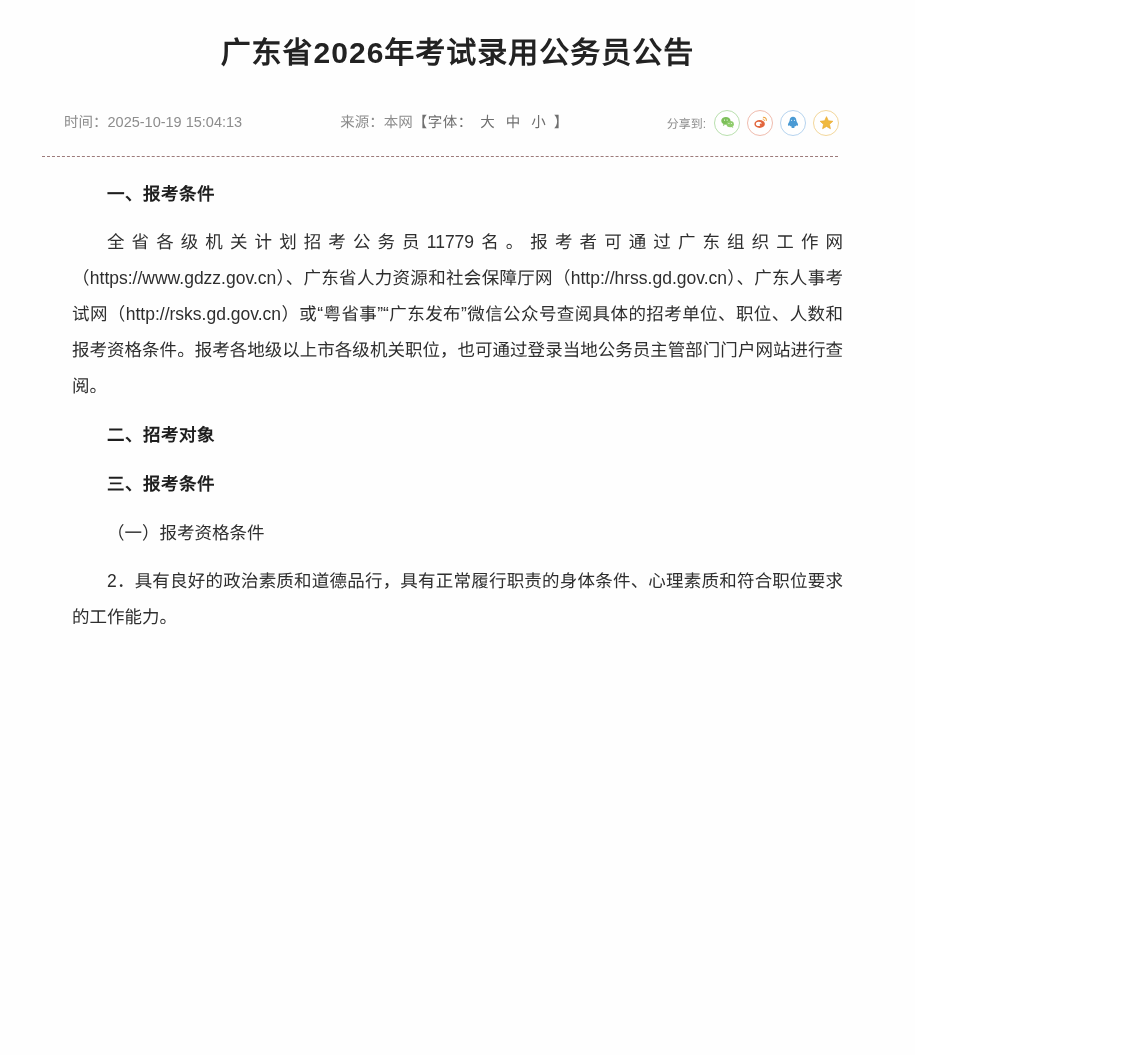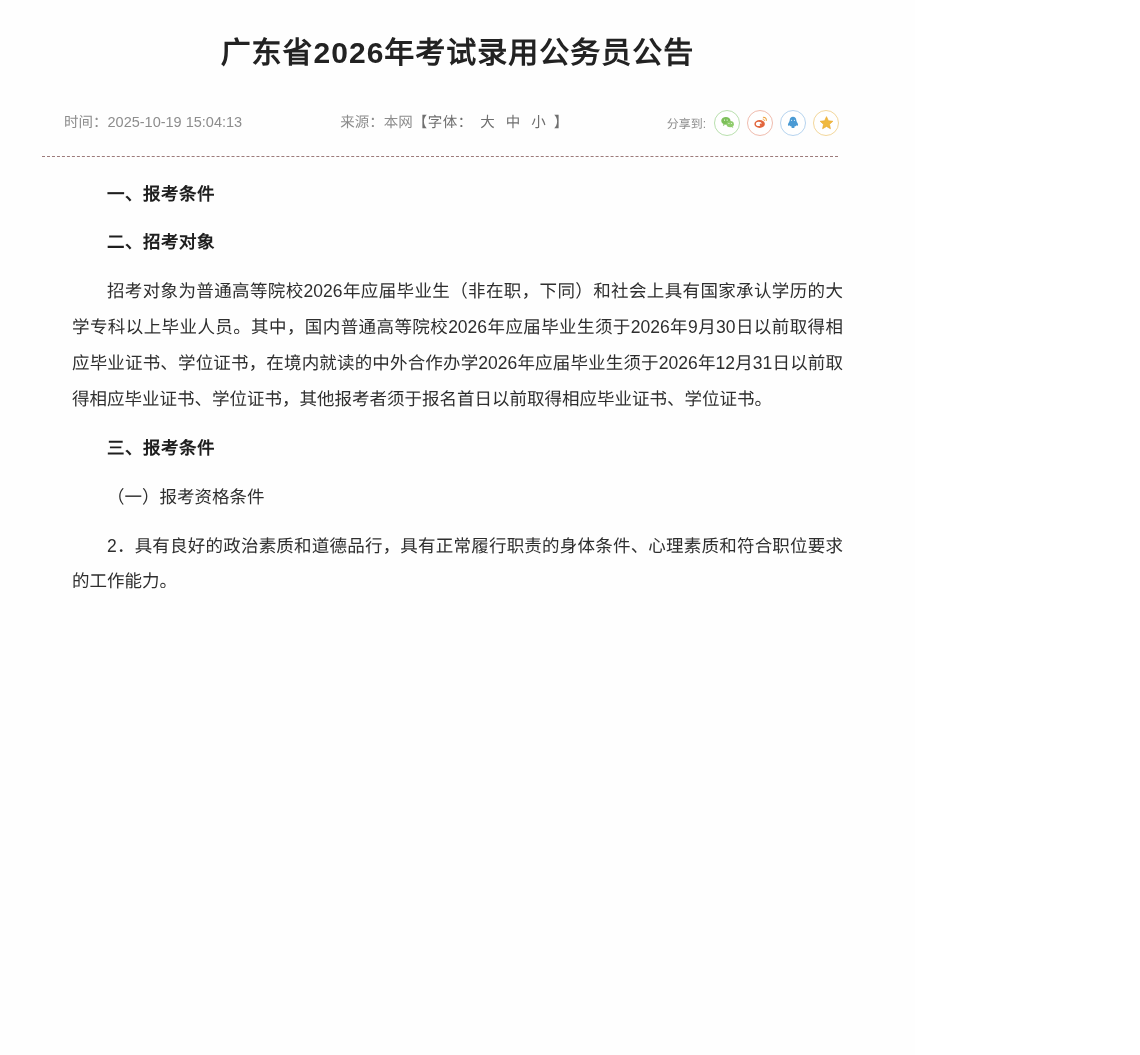--- a/index.html
+++ b/index.html
@@ -218,24 +218,24 @@
     </span>
   </div>
 
   <hr class="divider">
 
   <div class="article-body">
 
 
     <p class="heading">一、报考条件</p>
 
+    <p class="para">全省各级机关计划招考公务员11779名。报考者可通过广东组织工作网（https://www.gdzz.gov.cn）、广东省人力资源和社会保障厅网（http://hrss.gd.gov.cn）、广东人事考试网（http://rsks.gd.gov.cn）或“粤省事”“广东发布”微信公众号查阅具体的招考单位、职位、人数和报考资格条件。报考各地级以上市各级机关职位，也可通过登录当地公务员主管部门门户网站进行查阅。</p>
 
     <p class="heading">二、招考对象</p>
 
-    <p class="para">招考对象为普通高等院校2026年应届毕业生（非在职，下同）和社会上具有国家承认学历的大学专科以上毕业人员。其中，国内普通高等院校2026年应届毕业生须于2026年9月30日以前取得相应毕业证书、学位证书，在境内就读的中外合作办学2026年应届毕业生须于2026年12月31日以前取得相应毕业证书、学位证书，其他报考者须于报名首日以前取得相应毕业证书、学位证书。</p>
 
     <p class="heading">三、报考条件</p>
 
     <p class="subheading">（一）报考资格条件</p>
 
 
     <p class="list-item">2．具有良好的政治素质和道德品行，具有正常履行职责的身体条件、心理素质和符合职位要求的工作能力。</p>
 
 
   </div>

